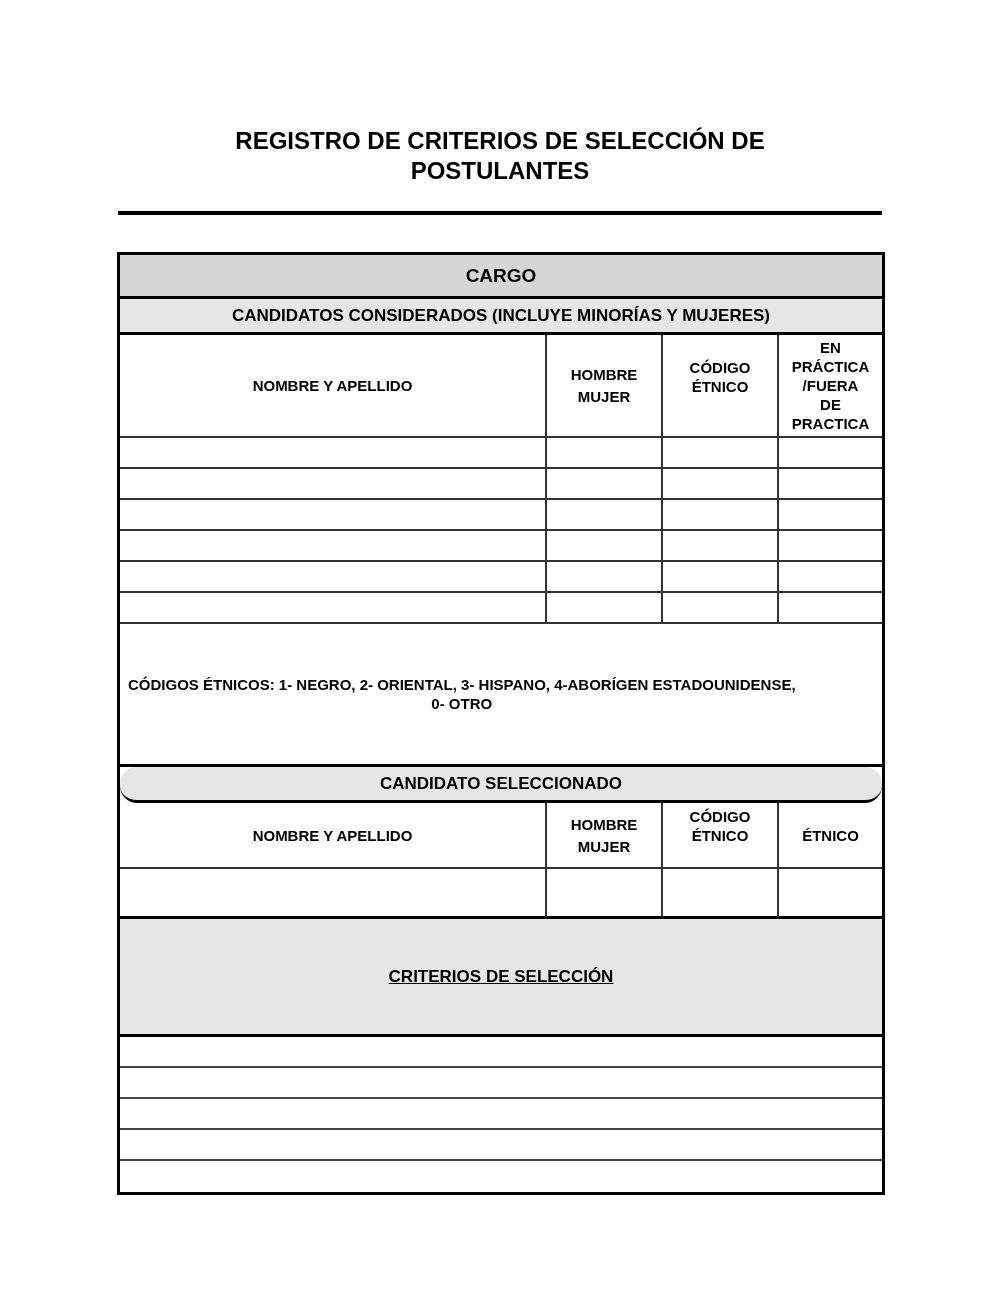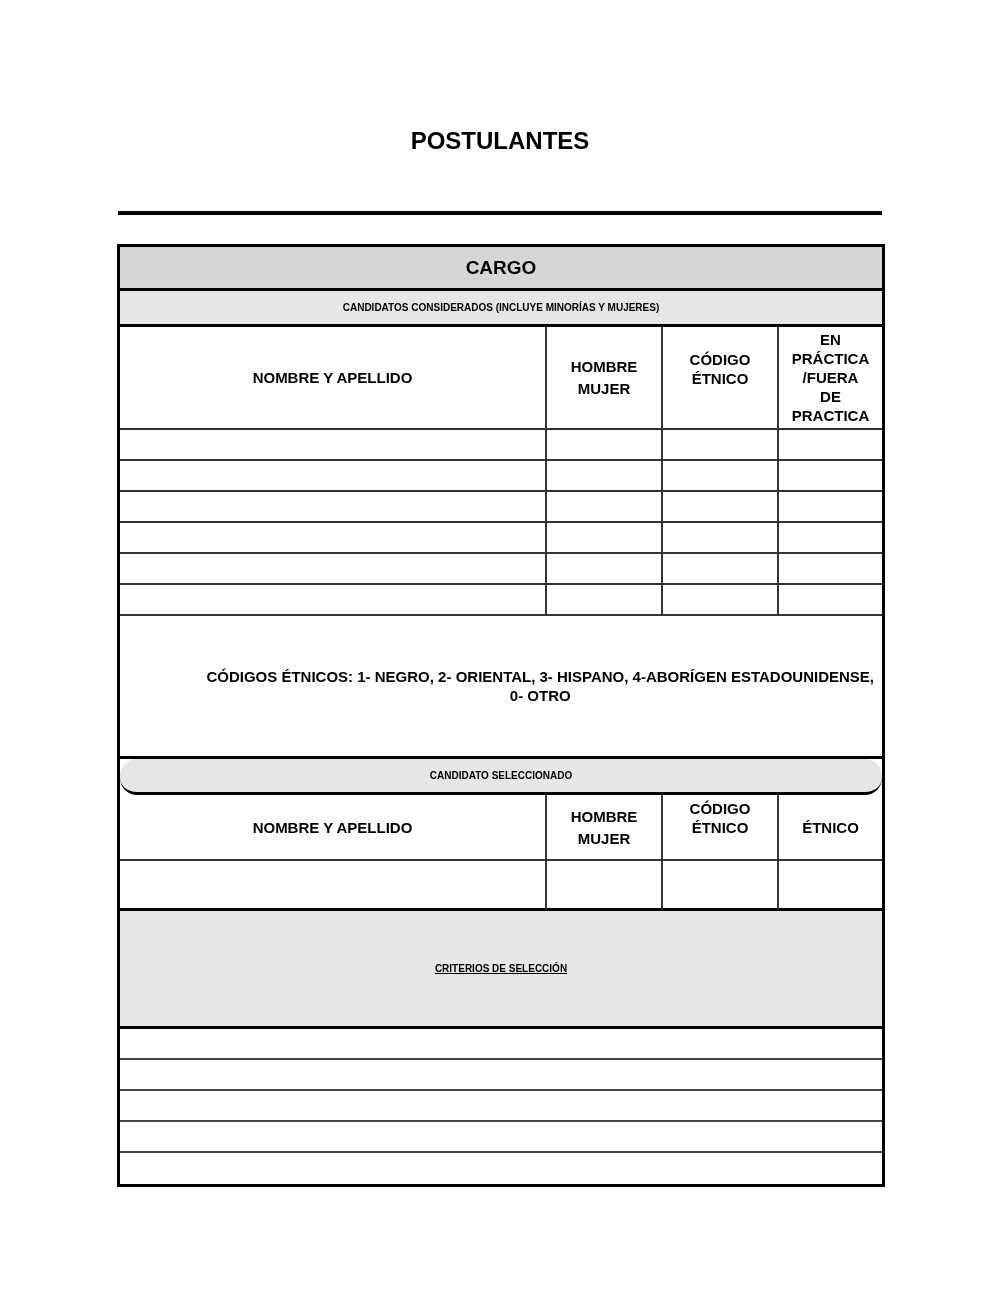--- a/index.html
+++ b/index.html
@@ -2,52 +2,53 @@
 <html><head>
 <meta charset="utf-8">
 <style>
   html, body { margin: 0; padding: 0; background: #ffffff; }
   body { width: 1000px; height: 1290px; position: relative; font-family: "Liberation Sans", sans-serif; color: #000; }
   .title {
     position: absolute; left: 0; top: 126px; width: 1000px; text-align: center;
     font-weight: bold; font-size: 24px; line-height: 30px; letter-spacing: 0px;
   }
   .rule { position: absolute; left: 118px; top: 211px; width: 764px; height: 4px; background: #000; }
-  .form { position: absolute; left: 117px; top: 244px; width: 762px; border: 3px solid #000; }
+  .form { position: absolute; left: 117px; top: 252px; width: 762px; border: 3px solid #000; }
   .band {
     display: flex; align-items: center; justify-content: center; font-weight: bold;
     border-bottom: 3px solid #000; box-sizing: border-box;
   }
   .band.cargo { height: 44px; background: #d6d6d6; font-size: 19px; }
-  .band.light { background: #e6e6e6; font-size: 10px; align-items: center; }
+  .band.light { background: #e6e6e6; font-size: 17px; align-items: center; }
   .grid { display: grid; grid-template-columns: 427px 116px 116px 103px; }
   .cell {
     box-sizing: border-box; border-right: 2px solid #333; border-bottom: 2px solid #333;
     display: flex; align-items: center; justify-content: center; text-align: center;
     font-weight: bold; font-size: 15px; line-height: 19px;
   }
   .cell.last { border-right: none; }
   .hdr { height: 103px; }
   .row { height: 31px; }
   .codes {
-    height: 143px; display: flex; align-items: center; justify-content: flex-end; text-align: center;
+    height: 143px; display: flex; align-items: center; justify-content: flex-start; text-align: center;
     font-weight: bold; font-size: 15px; line-height: 19px; border-bottom: 3px solid #000; box-sizing: border-box;
     padding: 0 8px;
   }
   .hdr2 { height: 66px; }
   .row2 { height: 50px; }
   .grid.sel .row2 { border-bottom: 3px solid #000; }
   .crit { height: 118px; text-decoration: underline; }
   .line { height: 31px; border-bottom: 2px solid #444; box-sizing: border-box; }
   .line.last { border-bottom: none; }
 </style>
 </head>
 <body>
 
 <div class="title">
+  <div>REGISTRO DE CRITERIOS DE SELECCIÓN DE</div>
   <div>POSTULANTES</div>
 </div>
 <div class="rule"></div>
 
 <div class="form">
   <div class="band cargo">
     <span>CARGO</span>
   </div>
   <div class="band light" style="height:36px;">
     <span>CANDIDATOS CONSIDERADOS (INCLUYE MINORÍAS Y MUJERES)</span>

